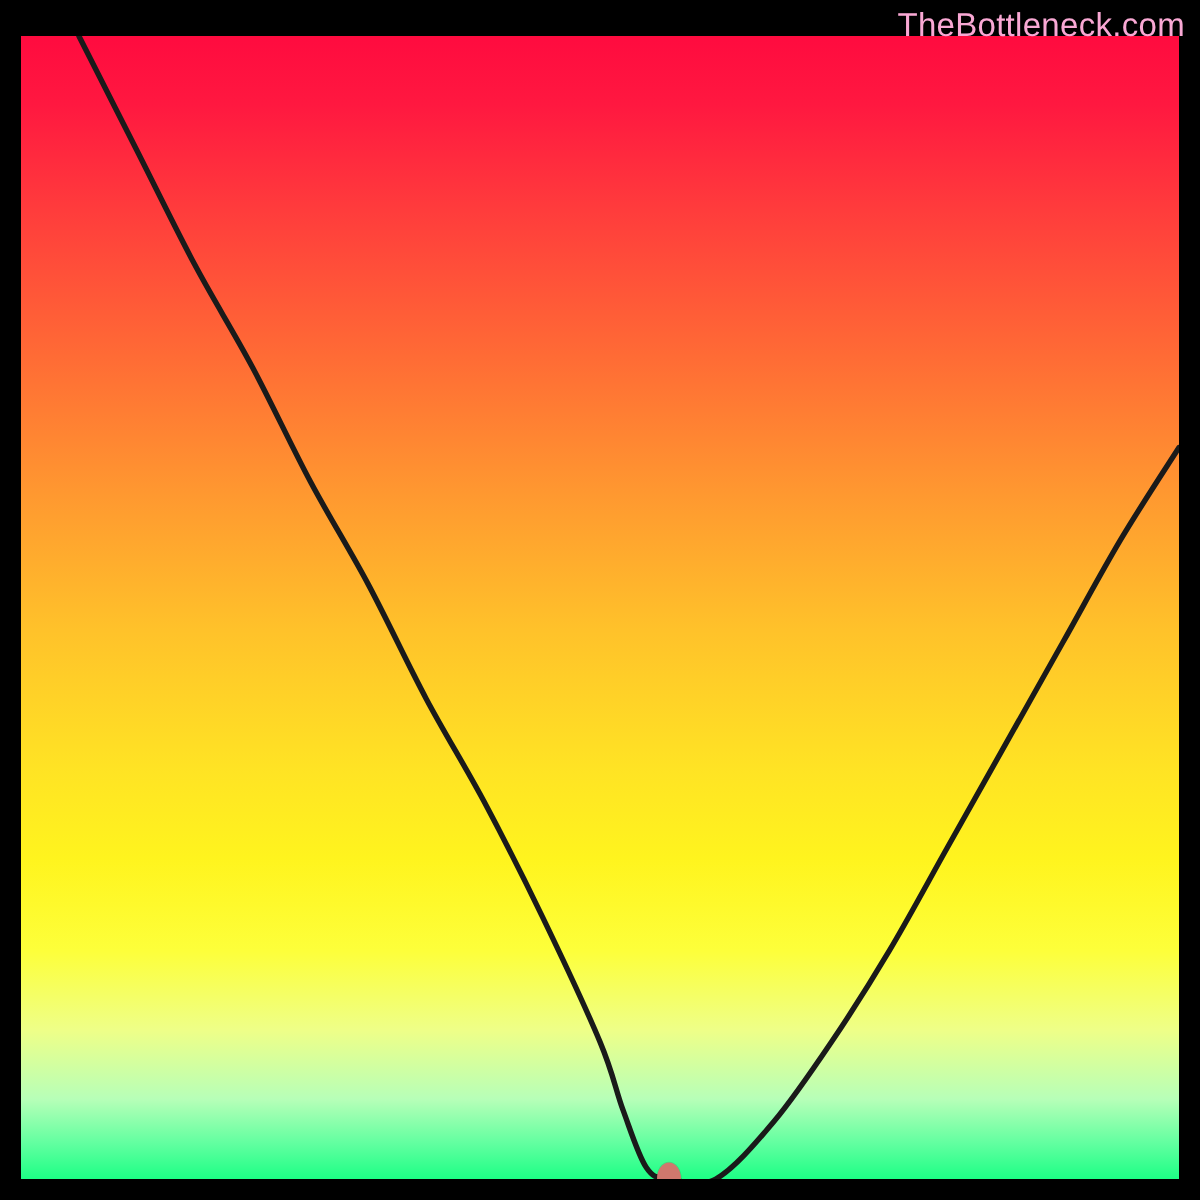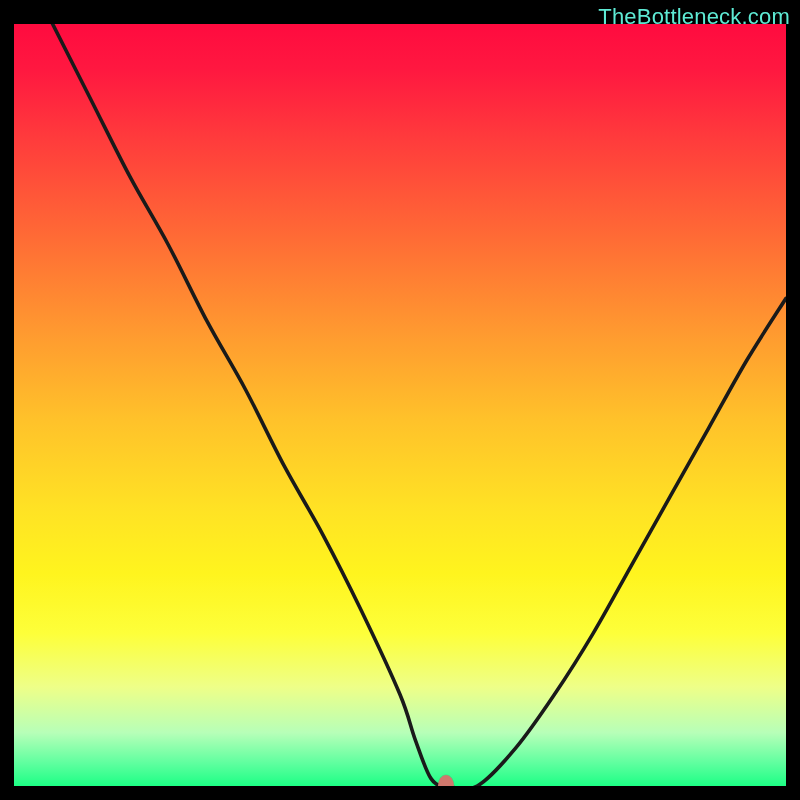--- a/index.html
+++ b/index.html
@@ -13,21 +13,21 @@
   .chart-container {
     position: relative;
     width: 800px;
     height: 800px;
     background: #000;
   }
   .watermark {
     position: absolute;
     top: 4px;
     right: 10px;
-    color: #5eead4;
+    color: #f9a8d4;
     font-size: 22px;
     font-weight: 500;
     letter-spacing: 0.2px;
     z-index: 3;
   }
   .plot-area {
     position: absolute;
     left: 14px;
     top: 24px;
     width: 772px;

